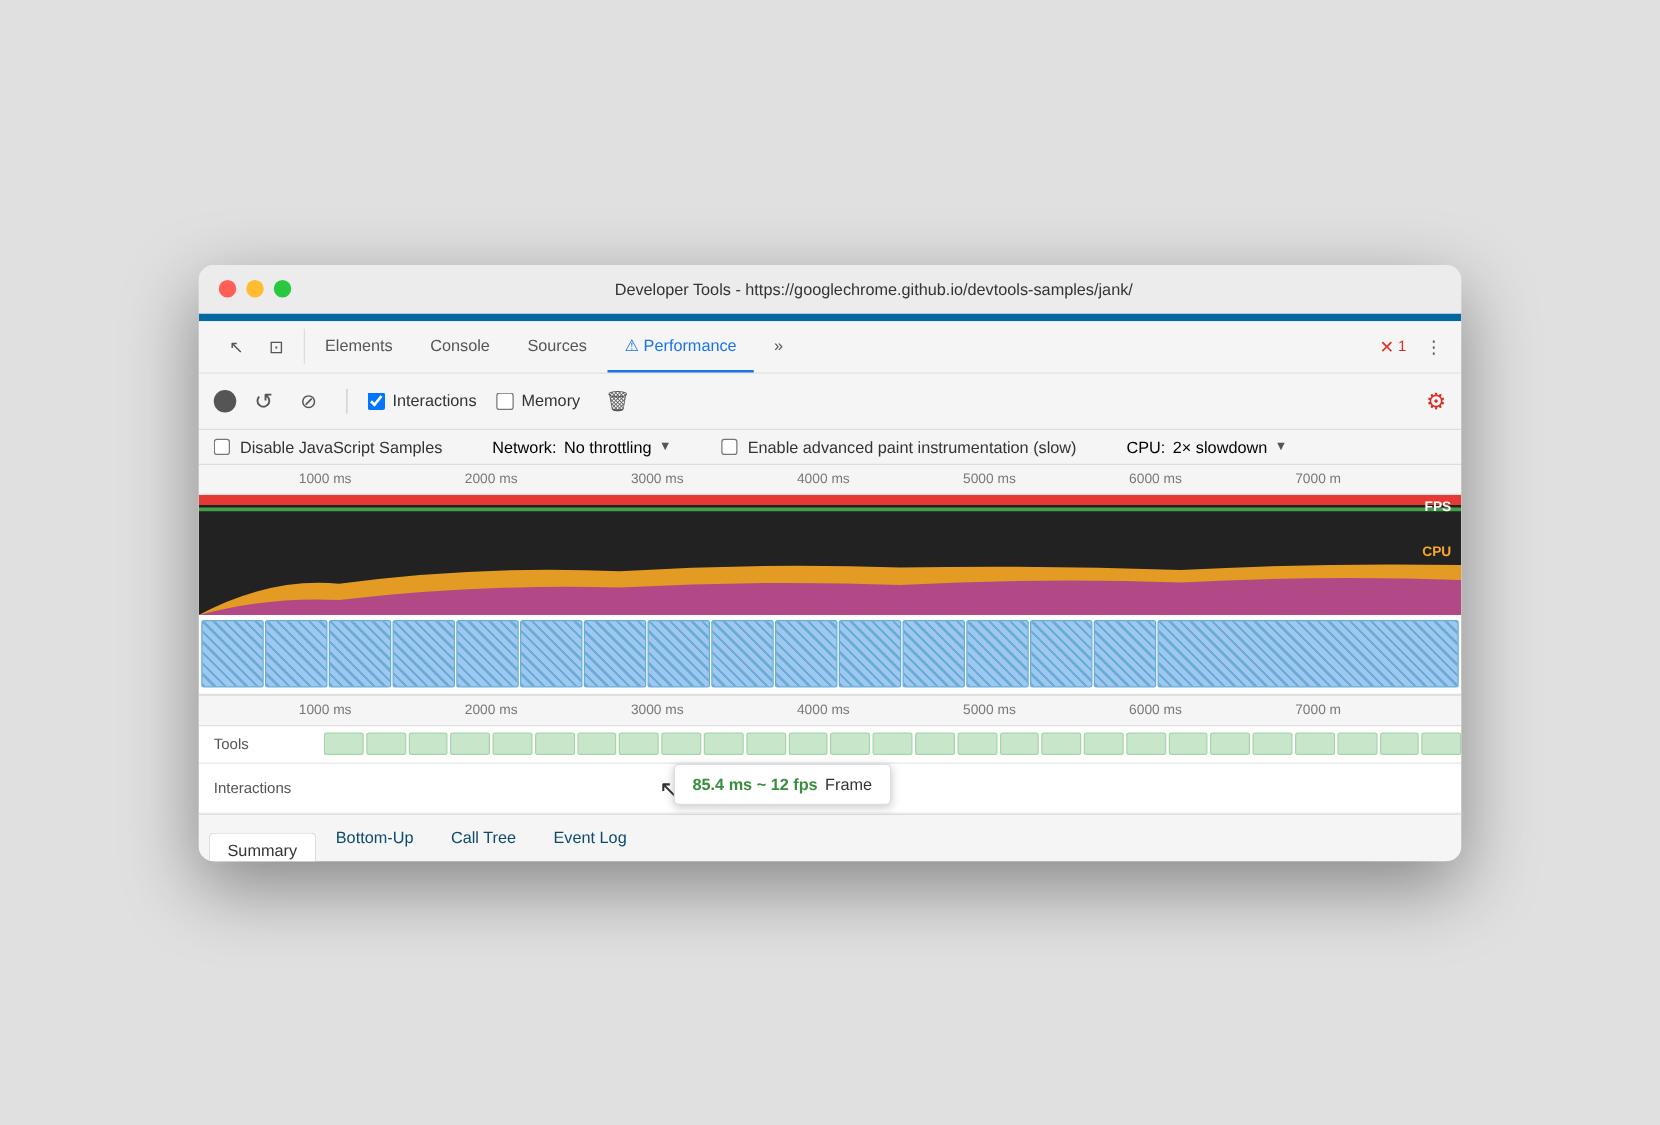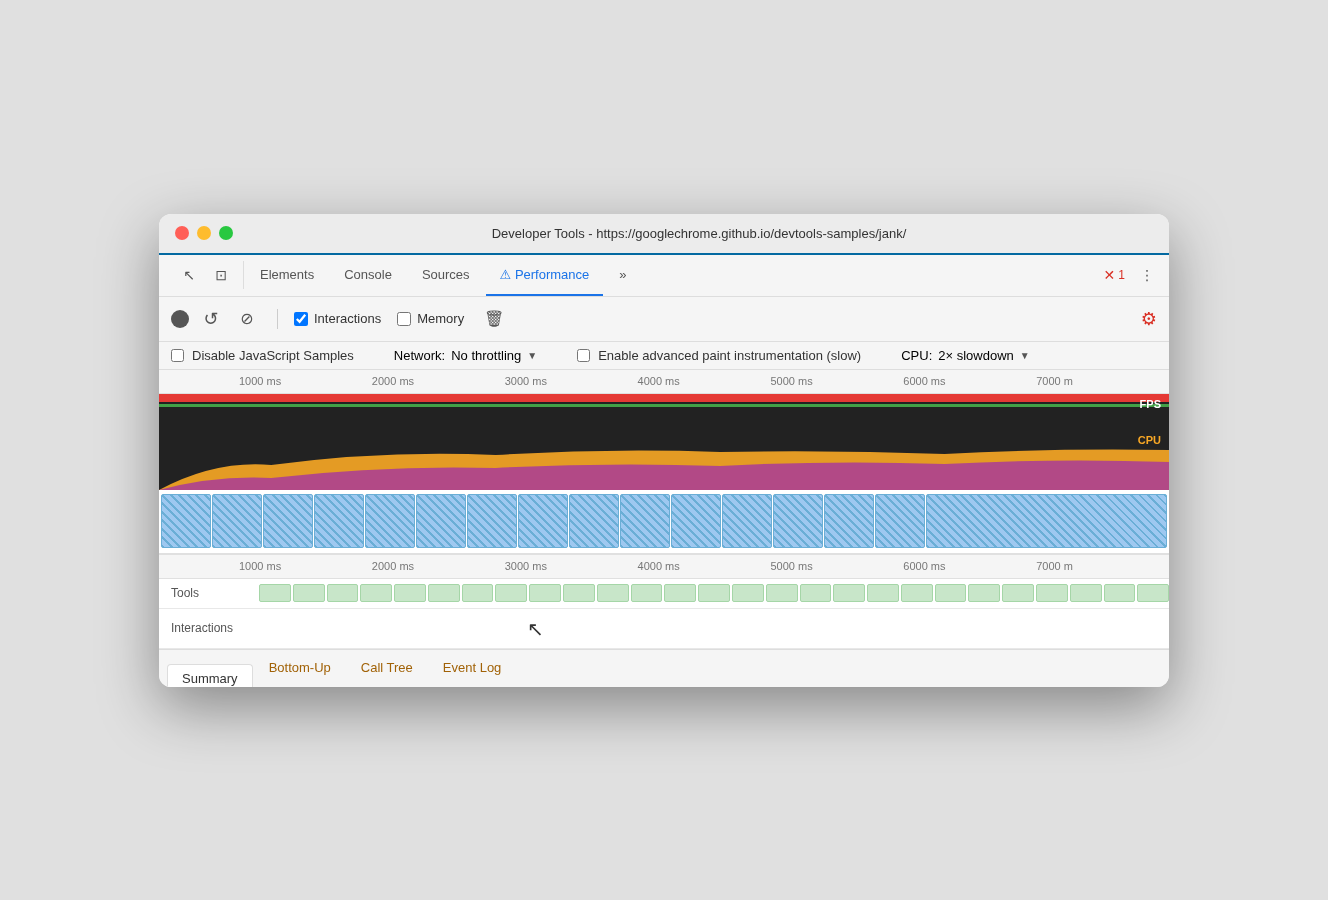--- a/index.html
+++ b/index.html
@@ -13,21 +13,21 @@
     }
     .window {
       width: 1010px;
       background: #f5f5f5;
       border-radius: 12px;
       box-shadow: 0 20px 60px rgba(0,0,0,0.4);
       overflow: hidden;
     }
     .titlebar {
       background: #ececec;
-      border-bottom: 2px solid #0369a1;
+      border-bottom: 6px solid #0369a1;
       padding: 12px 16px;
       display: flex;
       align-items: center;
       gap: 12px;
     }
     .traffic-lights {
       display: flex;
       gap: 8px;
     }
     .tl {
@@ -344,21 +344,21 @@
       border-top: 1px solid #ddd;
       display: flex;
       align-items: center;
       height: 38px;
       padding: 0 8px;
       gap: 2px;
     }
     .bottom-tab {
       padding: 6px 14px;
       font-size: 13px;
-      color: #a16207;
+      color: #0c4a6e;
       cursor: pointer;
       border-radius: 4px;
       border-bottom: 2px solid transparent;
     }
     .bottom-tab.active {
       color: #333;
       background: #fff;
       border: 1px solid #ddd;
       border-bottom: 1px solid #fff;
       margin-top: 20px;
@@ -546,20 +546,24 @@
         <div class="frame-block"></div>
         <div class="frame-block"></div>
       </div>
     </div>
 
     <div class="interactions-row" style="position:relative;">
       <div class="row-label">Interactions</div>
 
       <span class="cursor-arrow">↖</span>
 
+      <div class="tooltip-popup">
+        <span class="tooltip-fps">85.4 ms ~ 12 fps</span>
+        <span class="tooltip-frame">Frame</span>
+      </div>
     </div>
   </div>
 
   <div class="bottom-tabs">
     <div class="bottom-tab active">
       <span>Summary</span>
     </div>
     <div class="bottom-tab">
       <span>Bottom-Up</span>
     </div>

